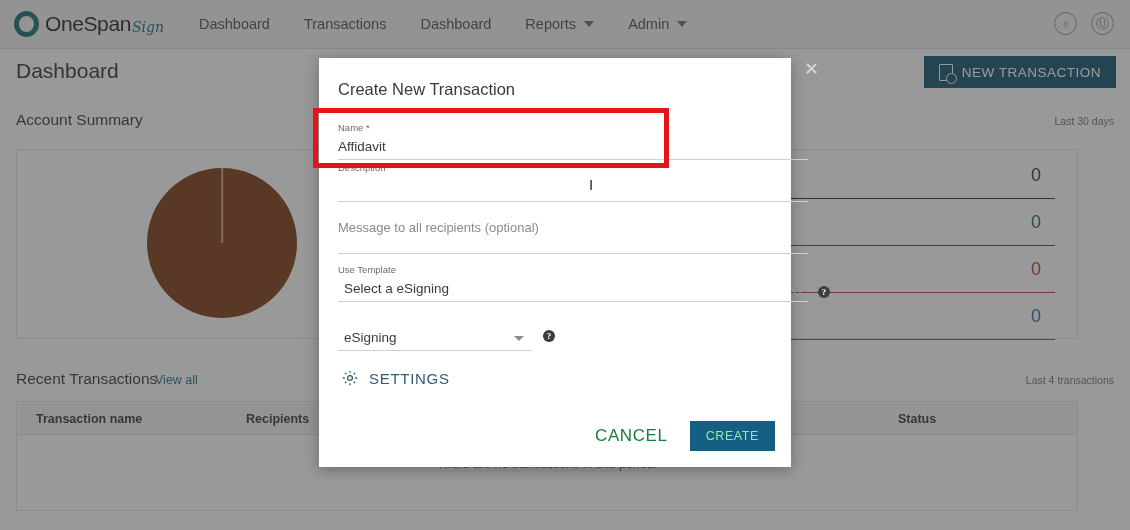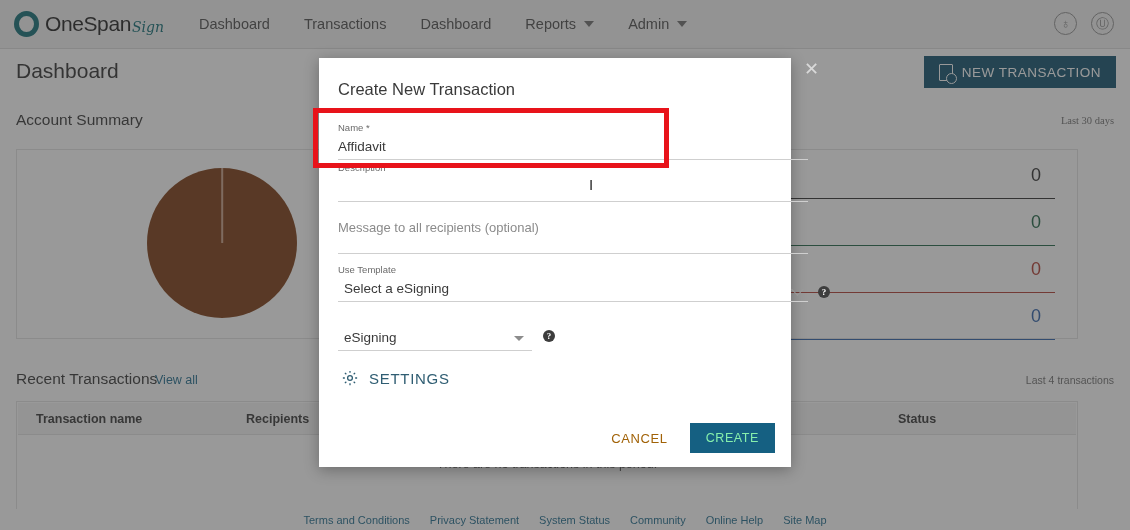--- a/index.html
+++ b/index.html
@@ -175,21 +175,21 @@
     position:absolute; left:22px; top:311px; display:flex; align-items:center; gap:10px; cursor:pointer;
   }
   .gear { width:18px; height:18px; position:relative; }
   .gear svg { display:block; }
   .settings-label { font-size:15px; letter-spacing:0.7px; color:#2f5d72; }
 
   .modal-footer {
     position:absolute; right:16px; bottom:14px; display:flex; align-items:center; gap:12px;
   }
   .btn-cancel {
-    font-size:13px; letter-spacing:0.6px; color:#a16207; padding:7px 10px; cursor:pointer;
+    font-size:17px; letter-spacing:0.6px; color:#15803d; padding:7px 10px; cursor:pointer;
     background:transparent; border:0;
   }
   .btn-create {
     font-size:12.5px; letter-spacing:0.6px; color:#86efac; background:#156082;
     padding:8px 16px; cursor:pointer; border:0;
   }
 </style>
 </head>
 <body>
 
@@ -235,21 +235,21 @@
     <div class="page">
 
       <div class="page-title">Dashboard</div>
 
       <div class="new-tx-btn">
         <span class="doc-icon"></span>
         <span>NEW TRANSACTION</span>
       </div>
 
       <div class="section-title" style="top:62px;">Account Summary</div>
-      <div class="section-note" style="top:66px;font-family:Liberation Serif, serif;">Last 30 days</div>
+      <div class="section-note" style="top:66px;">Last 30 days</div>
 
       <div class="card" id="summary-card">
         <div class="pie-wrap">
           <div class="pie" id="pie" style="background: rgb(122, 56, 15);">
             <div class="pie-split"></div>
           </div>
         </div>
 
         <div class="stat-rows">
           <div class="stat-row">
@@ -279,28 +279,20 @@
         <div class="tbl-head">
           <div class="th" style="left:18px;">Transaction name</div>
           <div class="th" style="left:228px;">Recipients</div>
           <div class="th" style="left:880px;">Status</div>
         </div>
         <div class="empty-msg">There are no transactions in this period.</div>
       </div>
 
     </div>
 
-    <div class="footer">
-      <a>Terms and Conditions</a>
-      <a>Privacy Statement</a>
-      <a>System Status</a>
-      <a>Community</a>
-      <a>Online Help</a>
-      <a>Site Map</a>
-    </div>
 
     <div class="dim"></div>
   </div>
 
   <div class="modal-close">✕</div>
 
   <div class="modal">
 
     <div class="modal-title">Create New Transaction</div>
 

